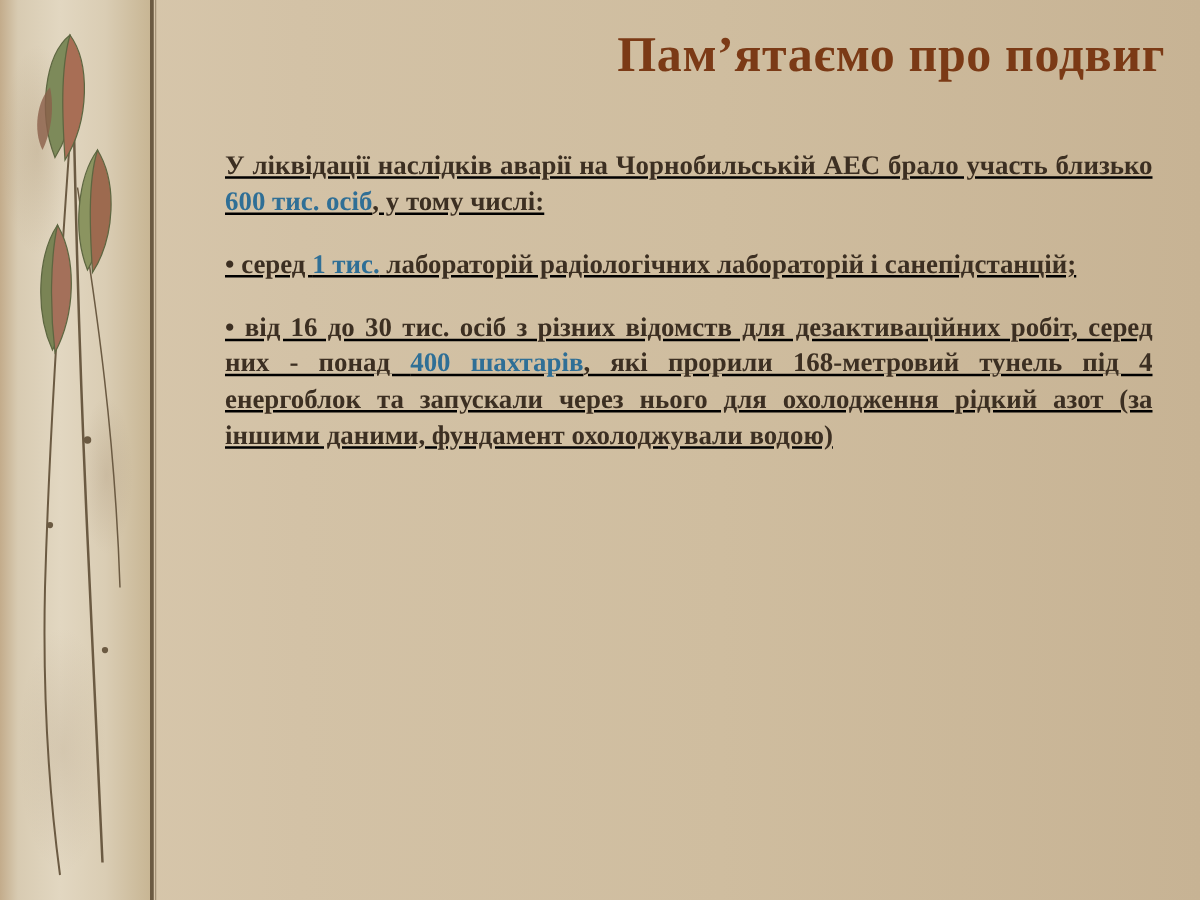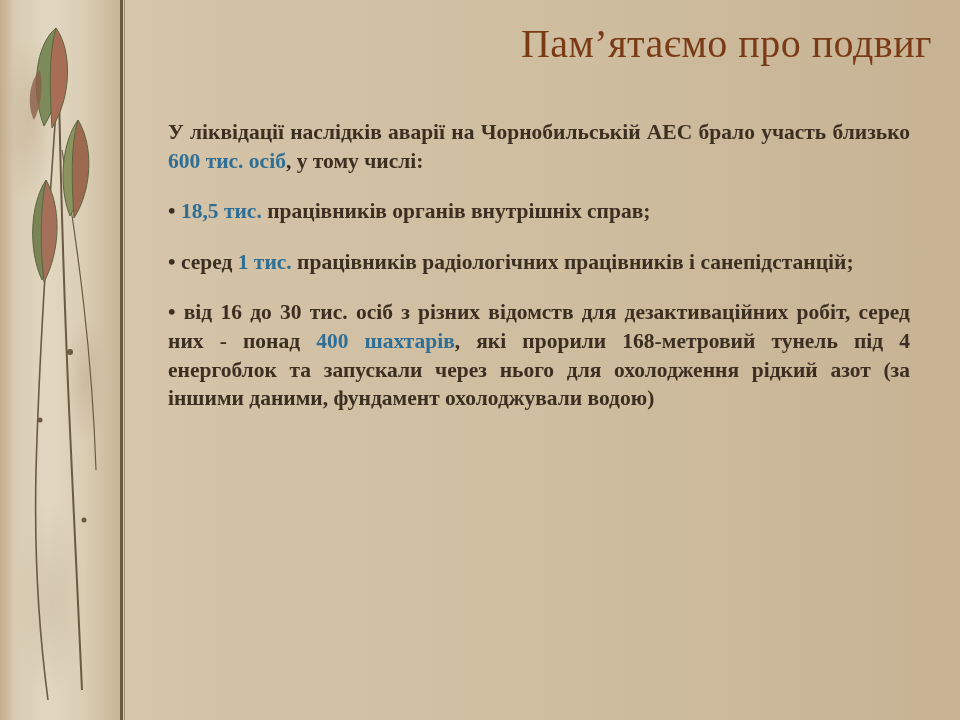--- a/index.html
+++ b/index.html
@@ -65,32 +65,33 @@
   
   .title {
     position: absolute;
     left: 130px;
     top: 22px;
     width: 820px;
     text-align: right;
     padding-right: 18px;
     box-sizing: border-box;
     font-family: "Liberation Serif", serif;
-    font-weight: normal;
+    font-weight: bold;
     font-size: 40px;
     line-height: 1.1;
     color: #7b3a16;
     letter-spacing: .5px;
   }
   
   .body-area {
     position: absolute;
-    left: 168px;
+    left: 180px;
     top: 118px;
     width: 742px;
+    text-decoration: underline;
   }
   .para {
     color: #3c2f22;
     font-family: "Liberation Serif", serif;
     font-weight: bold;
     font-size: 21.5px;
     line-height: 1.33;
     text-align: justify;
     margin: 0 0 22px 0;
     text-justify: inter-word;
@@ -133,23 +134,20 @@
   <div class="strip-border"></div>
   <div class="strip-border2"></div>
 
   <div class="title">Пам’ятаємо про подвиг</div>
 
   <div class="body-area">
     <p class="para">
       <span>У ліквідації наслідків аварії на Чорнобильській АЕС брало участь близько </span><span class="hl">600 тис. осіб</span><span>, у тому числі:</span>
     </p>
     <p class="para">
-      <span>• </span><span class="hl">18,5 тис.</span><span> працівників органів внутрішніх справ;</span>
-    </p>
-    <p class="para">
-      <span>•  серед </span><span class="hl">1 тис.</span><span> працівників радіологічних працівників і санепідстанцій;</span>
+      <span>•  серед </span><span class="hl">1 тис.</span><span> лабораторій радіологічних лабораторій і санепідстанцій;</span>
     </p>
     <p class="para">
       <span>•  від 16 до 30 тис. осіб з різних відомств для дезактиваційних робіт, серед них  - понад </span><span class="hl">400 шахтарів</span><span>, які прорили 168-метровий тунель під 4 енергоблок та запускали через нього для охолодження рідкий азот (за іншими даними, фундамент охолоджували водою)</span>
     </p>
   </div>
 
 </div>
 
 </body></html>

